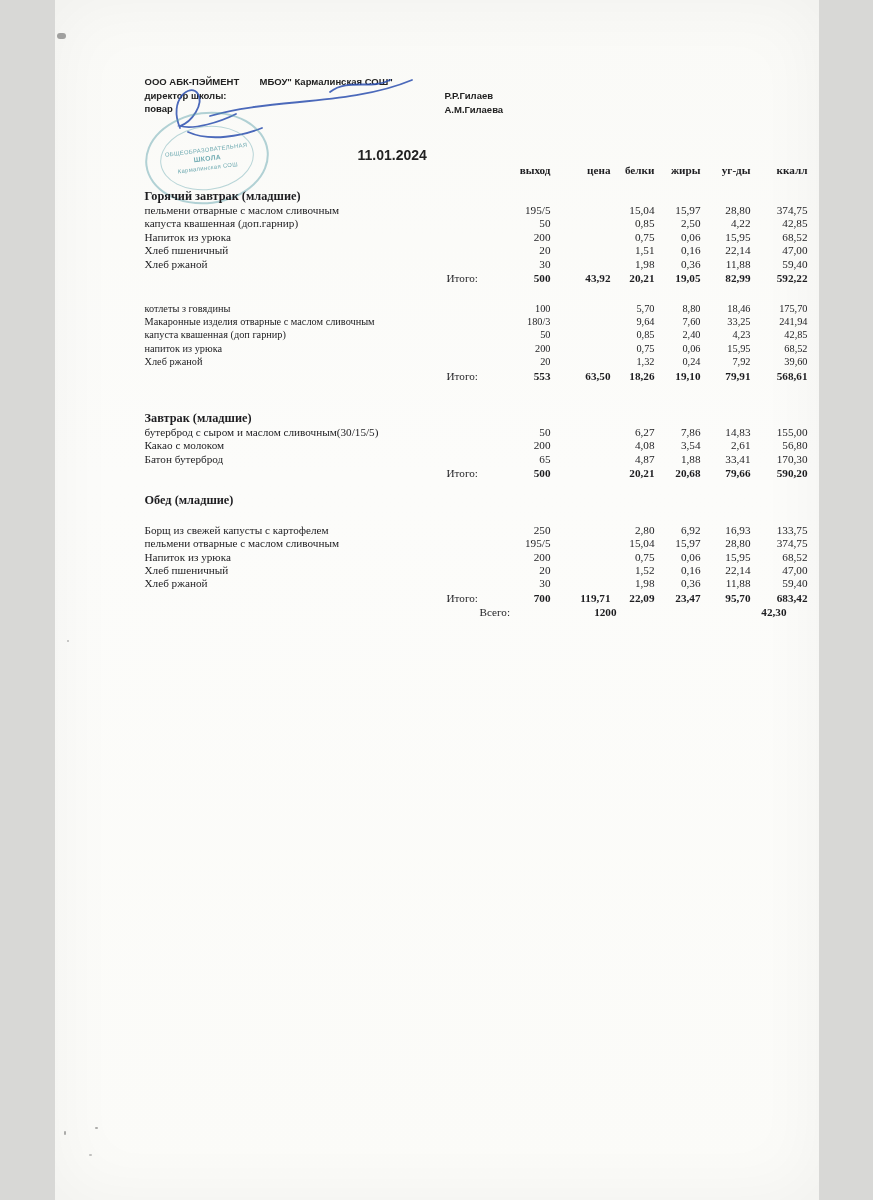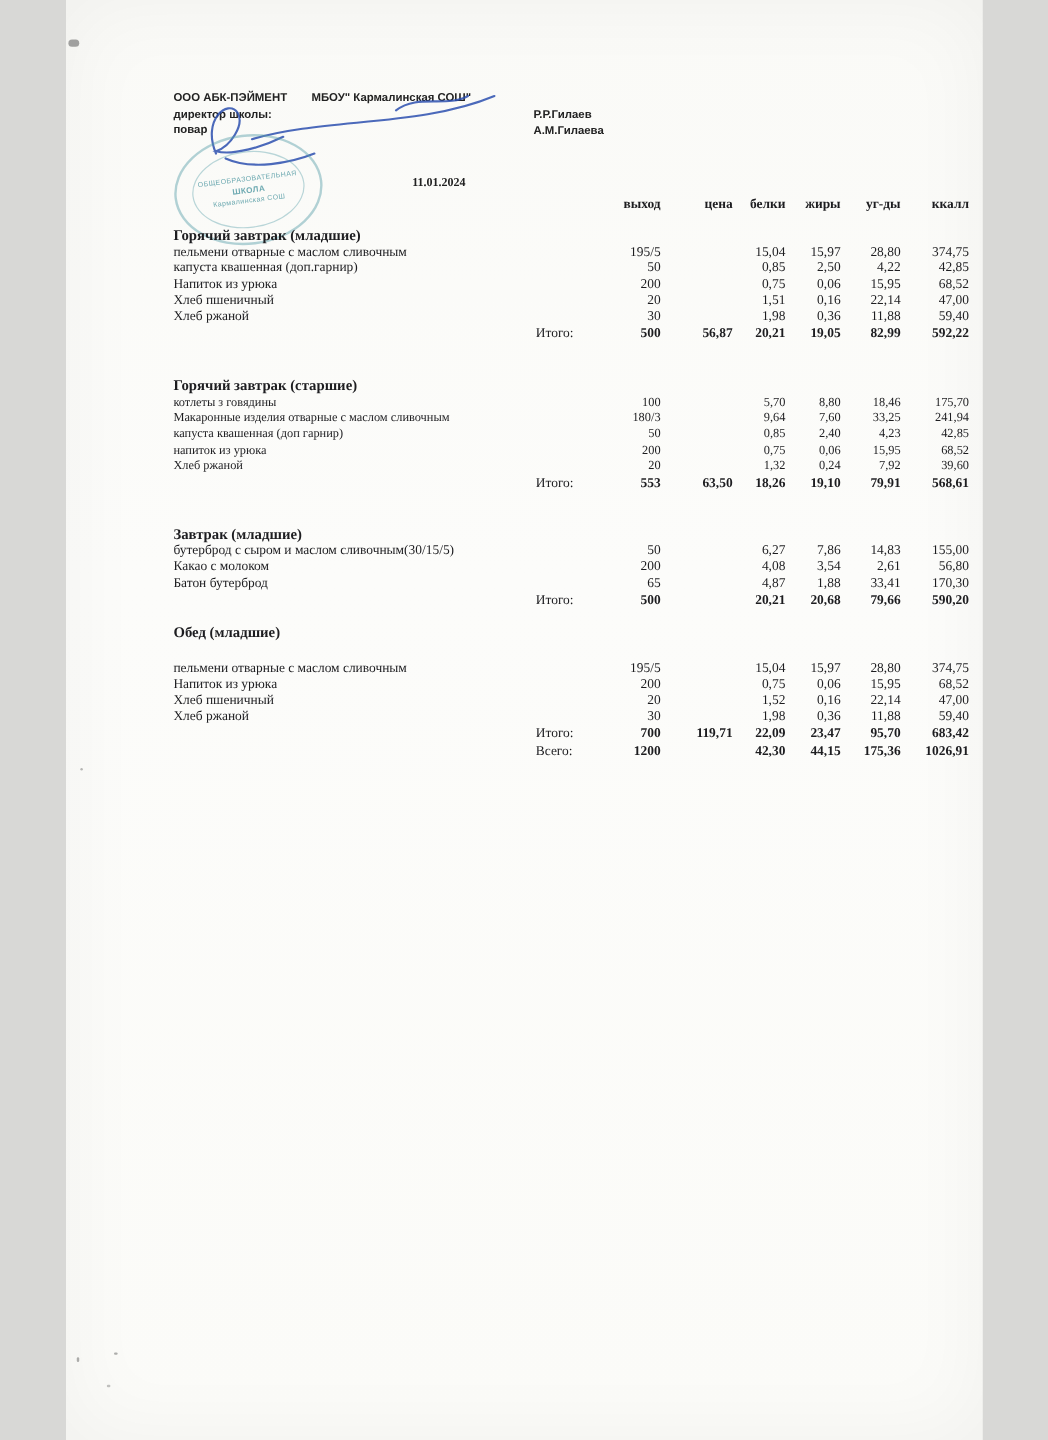--- a/index.html
+++ b/index.html
@@ -21,21 +21,21 @@
   .a8{width:2px;height:2px;left:12px;top:640px;opacity:.35;}
 
   
   .lh{position:absolute;font-family:"Liberation Sans", sans-serif;font-weight:bold;font-size:9.5px;color:#222;white-space:nowrap;}
   .org-left{left:90px;top:76px;}
   .org-right{left:205px;top:76px;}
   .role-director{left:90px;top:90px;}
   .role-cook{left:90px;top:103px;text-align:center;}
   .sig-name-1{left:390px;top:90px;}
   .sig-name-2{left:390px;top:104px;}
-  .doc-date{left:289px;top:147px;font-size:10px;font-family:Liberation Serif, serif;}
+  .doc-date{left:303px;top:147px;font-size:14px;}
 
   .signature-svg{position:absolute;left:95px;top:70px;width:270px;height:78px;}
   .signature-svg path{stroke:#2c4faf;stroke-width:1.8;fill:none;stroke-linecap:round;opacity:.85;}
 
   .stamp{
     position:absolute;left:90px;top:112px;width:120px;height:88px;border-radius:50%;
     border:2px solid rgba(86,158,168,.45);transform:rotate(-7deg);
     display:flex;align-items:center;justify-content:center;
   }
   .stamp-inner{
@@ -48,21 +48,21 @@
 
   
   .menu-table{position:absolute;left:90px;top:163px;width:667px;font-size:11.2px;line-height:13.4px;}
   .row{display:grid;grid-template-columns:302px 56px 52px 60px 44px 46px 50px 57px;}
   .c{white-space:nowrap;overflow:visible;}
   .num{text-align:right;padding-right:4px;}
   .tl{font-weight:normal;}
   .thead{font-weight:bold;line-height:14px;margin-bottom:3px;}
   .section-title{font-weight:bold;font-size:12.3px;line-height:15px;margin-top:12px;}
   .total{font-weight:bold;line-height:14.5px;}
-  .grand{font-weight:bold;line-height:14.5px;}
+  .grand{font-weight:bold;line-height:14.5px;gap:33px;}
   .gap{height:16px;}
   .s2 .row{font-size:10.3px;}
   .s2 .row.total{font-size:11.2px;}
   .s4-rows{margin-top:16px;}
 </style>
 </head>
 <body>
 
 <div class="paper">
 
@@ -160,32 +160,31 @@
           <div class="c num"></div>
         <div class="c num">1,98</div>
           <div class="c num">0,36</div>
         <div class="c num">11,88</div>
           <div class="c num">59,40</div>
       </div>
       <div class="row total">
         <div class="c name"></div>
           <div class="c tl">Итого:</div>
         <div class="c num">500</div>
-          <div class="c num">56,87</div>
+          <div class="c num">43,92</div>
         <div class="c num">20,21</div>
           <div class="c num">19,05</div>
         <div class="c num">82,99</div>
           <div class="c num">592,22</div>
       </div>
     </div>
 
     <div class="gap"></div>
 
     <div class="section s2">
-      <div class="section-title">Горячий завтрак (старшие)</div>
       <div class="row">
         <div class="c name">котлеты з говядины</div>
           <div class="c tl"></div>
         <div class="c num">100</div>
           <div class="c num"></div>
         <div class="c num">5,70</div>
           <div class="c num">8,80</div>
         <div class="c num">18,46</div>
           <div class="c num">175,70</div>
       </div>
@@ -284,20 +283,30 @@
           <div class="c num">20,68</div>
         <div class="c num">79,66</div>
           <div class="c num">590,20</div>
       </div>
     </div>
 
     <div class="section s4">
       <div class="section-title">Обед (младшие)</div>
       <div class="s4-rows">
         <div class="row">
+          <div class="c name">Борщ  из свежей капусты с картофелем</div>
+            <div class="c tl"></div>
+          <div class="c num">250</div>
+            <div class="c num"></div>
+          <div class="c num">2,80</div>
+            <div class="c num">6,92</div>
+          <div class="c num">16,93</div>
+            <div class="c num">133,75</div>
+        </div>
+        <div class="row">
           <div class="c name">пельмени отварные с маслом сливочным</div>
             <div class="c tl"></div>
           <div class="c num">195/5</div>
             <div class="c num"></div>
           <div class="c num">15,04</div>
             <div class="c num">15,97</div>
           <div class="c num">28,80</div>
             <div class="c num">374,75</div>
         </div>
         <div class="row">

